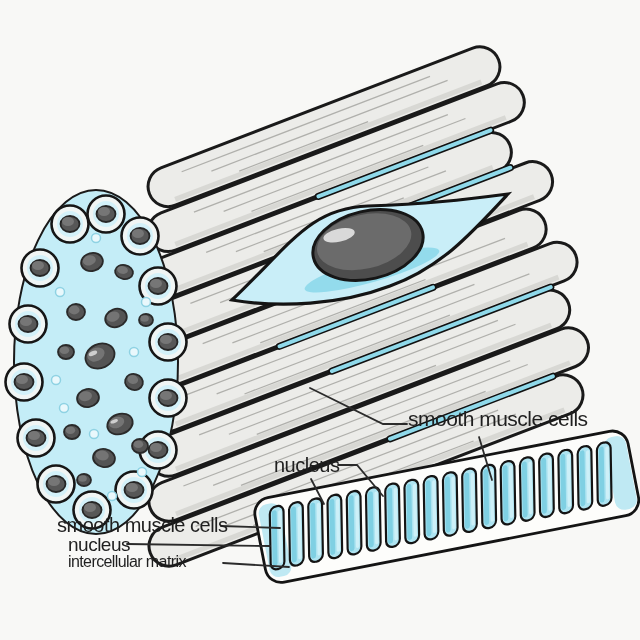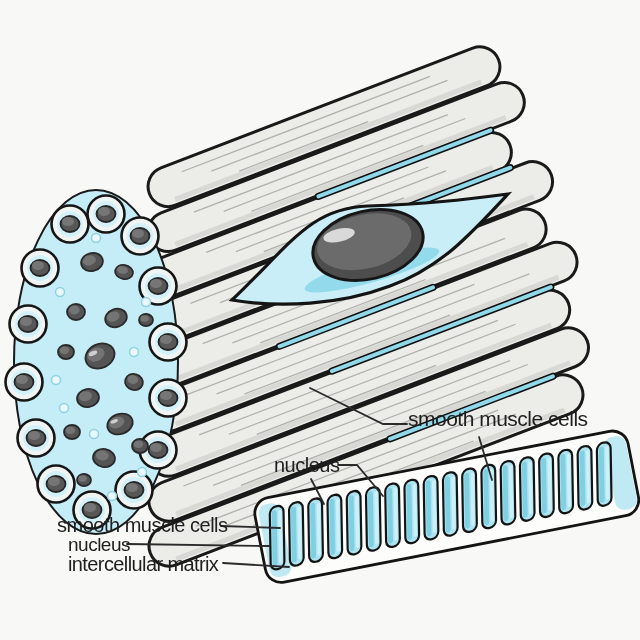--- a/index.html
+++ b/index.html
@@ -10,21 +10,21 @@
   }
   #art{position:absolute;left:0;top:0;}
   .lbl{
     position:absolute;color:#1f1f1f;white-space:nowrap;
     letter-spacing:-0.5px;line-height:1.05;
   }
   #lbl-bundle-cells {left:408px;top:408px;font-size:21px;}
   #lbl-bundle-nucleus{left:274px;top:455px;font-size:20px;}
   #lbl-strip-cells  {left:57px; top:515px;font-size:20px;}
   #lbl-strip-nucleus{left:68px; top:535px;font-size:19px;}
-  #lbl-strip-matrix {left:68px; top:554px;font-size:20px;letter-spacing:-0.6px;}
+  #lbl-strip-matrix {left:68px; top:554px;font-size:16px;letter-spacing:-0.6px;}
 </style>
 </head>
 <body>
 
 <div id="stage">
 
   <svg id="art" width="640" height="640" viewBox="0 0 640 640">
 
     <rect x="0" y="0" width="640" height="640" fill="#f8f8f6"></rect>
 

